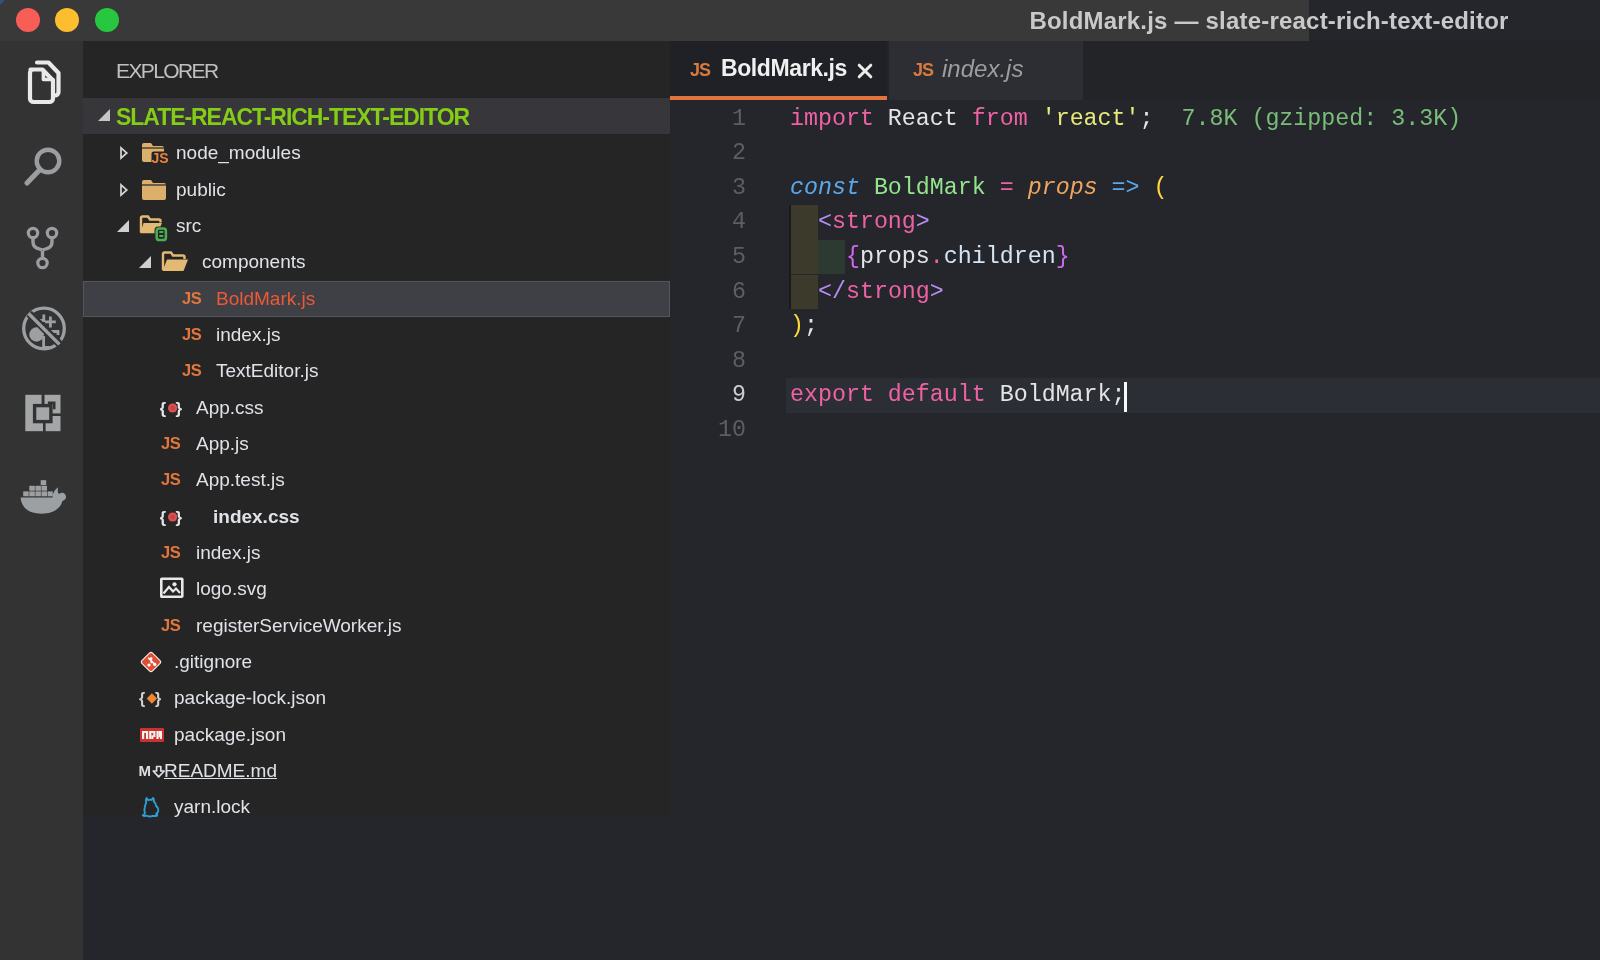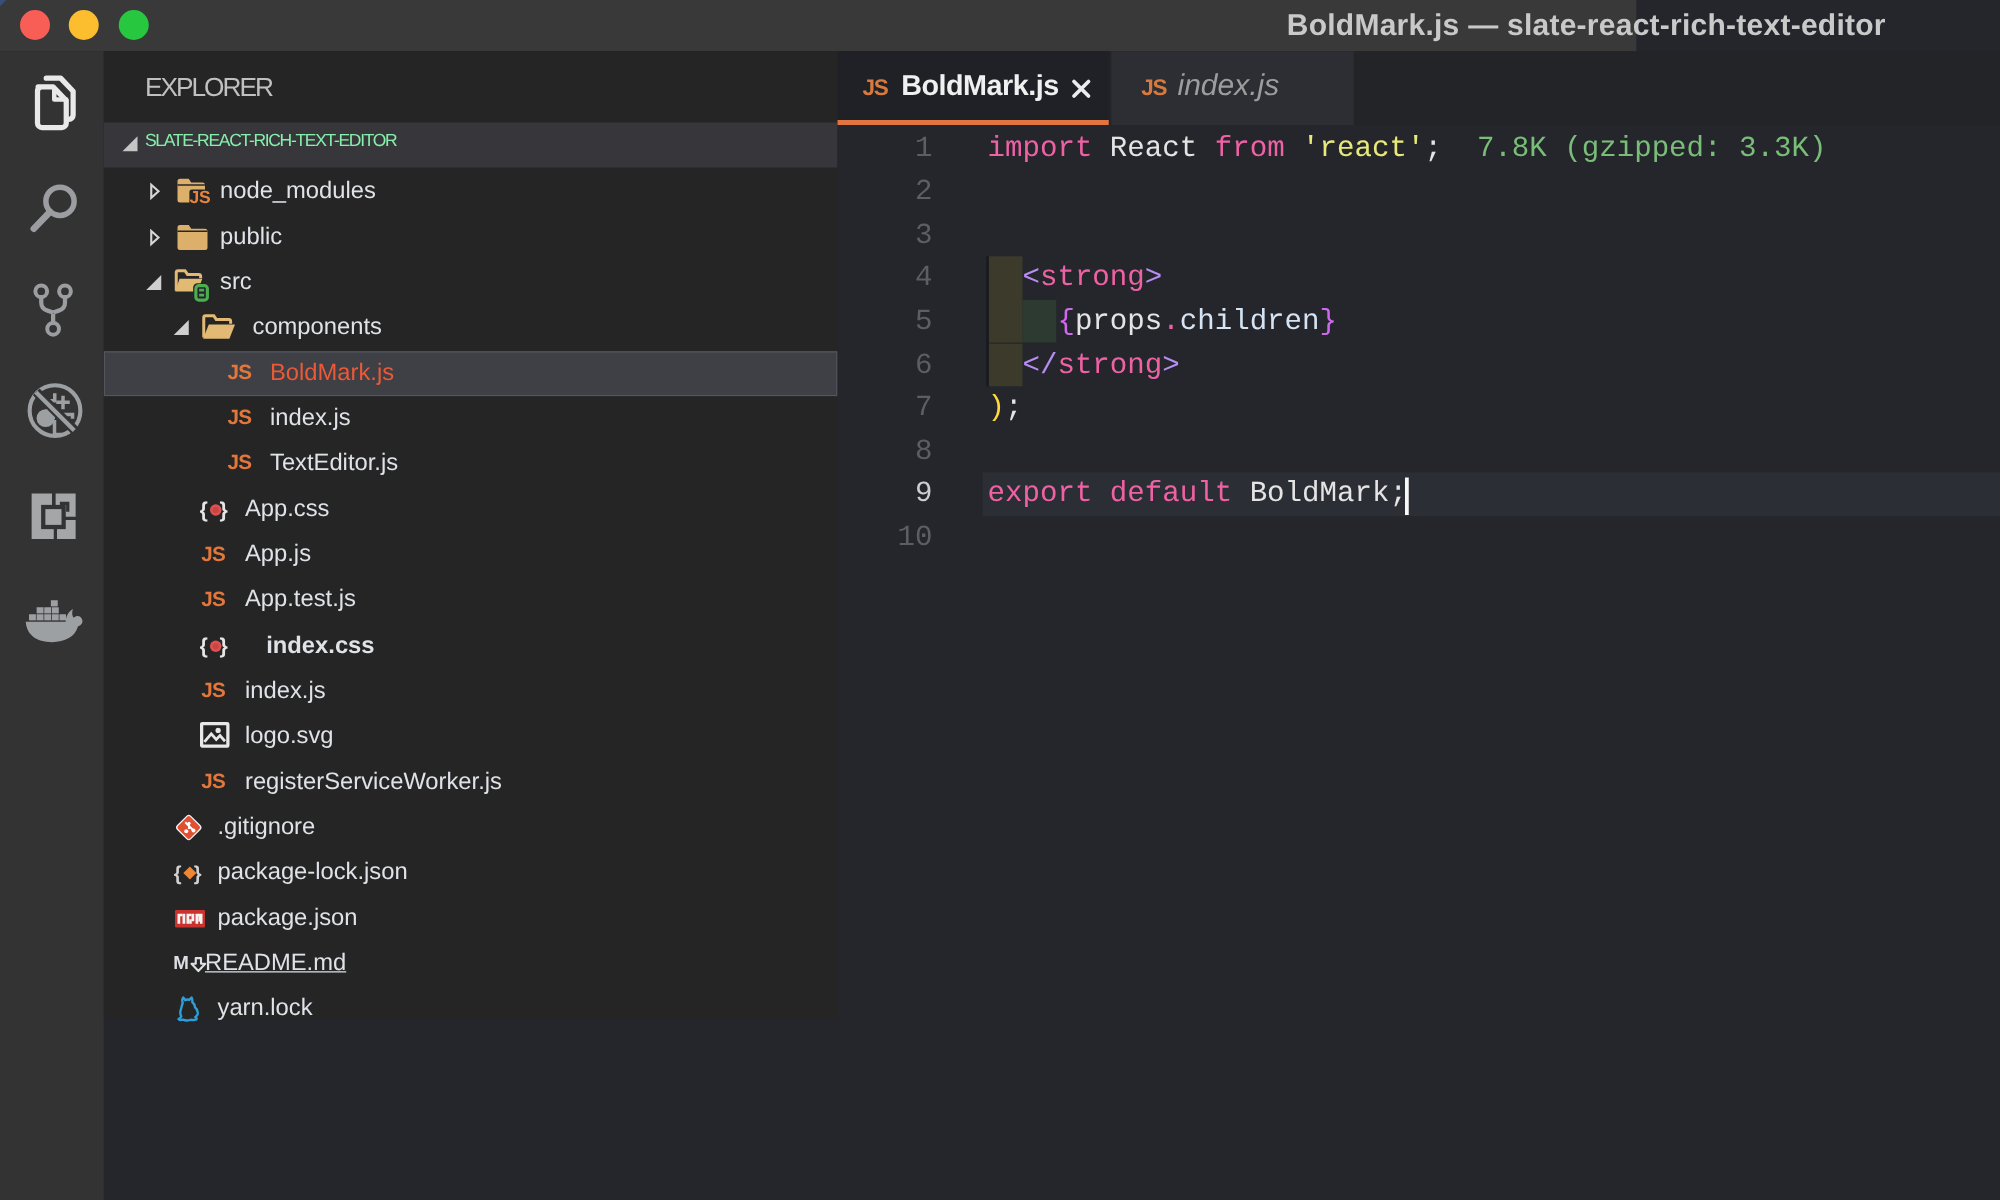--- a/index.html
+++ b/index.html
@@ -9,21 +9,21 @@
 #tl-red { left:16px; background:#f85e56; }
 #tl-yel { left:55px; background:#fcbd2f; }
 #tl-grn { left:95px; background:#27c83f; }
 #titletext { position:absolute; top:7px; left:1029px; width:480px; text-align:center; font-size:24px; font-weight:600; color:#c9c9c9; letter-spacing:0.2px; white-space:nowrap; }
 #corner { position:absolute; left:0; top:0; width:0; height:0; border-left:5px solid #33517c; border-bottom:5px solid transparent; }
 #activitybar { position:absolute; left:0; top:41px; width:83px; height:919px; background:#333334; }
 #sidebar { position:absolute; left:83px; top:41px; width:587px; height:775px; background:#252526; }
 #explorer-label { position:absolute; left:33px; top:18px; font-size:21px; color:#c0c0c0; letter-spacing:-1.6px; }
 #section-header { position:absolute; left:0px; top:57px; width:587px; height:36px; background:#37373b; }
 #section-header .tw { position:absolute; left:13px; top:9px; }
-#section-header .txt { position:absolute; left:33px; top:6px; font-size:14px; font-weight:400; color:#86efac; letter-spacing:-1.05px; }
+#section-header .txt { position:absolute; left:33px; top:6px; font-size:23px; font-weight:700; color:#84cc16; letter-spacing:-1.05px; }
 .row { position:absolute; left:0; width:587px; height:36px; }
 .row.sel { background:#3e4046; box-shadow:inset 0 0 0 1px #54565e; }
 .row .lbl { position:absolute; top:5px; font-size:19px; line-height:26px; color:#dfe2e7; white-space:nowrap; }
 .row.sel .lbl { color:#ec5936; }
 .ico { position:absolute; }
 #tabbar { position:absolute; left:670px; top:41px; width:930px; height:59px; background:#232428; }
 .tab { position:absolute; top:0; height:59px; }
 #tab1 { left:0; width:217px; background:#1f2126; border-bottom:4px solid #e2753f; }
 #tab2 { left:219px; width:194px; background:#2d2e33; }
 .tab .jsico { position:absolute; top:19px; font-size:18px; font-weight:700; color:#d87a3e; letter-spacing:-1px; font-family:"Liberation Sans",sans-serif; }
@@ -322,19 +322,20 @@
   <div class="ln" style="top:34.6px;">2</div>
   <div class="ln" style="top:69.2px;">3</div>
   <div class="ln" style="top:103.8px;">4</div>
   <div class="ln" style="top:138.4px;">5</div>
   <div class="ln" style="top:173.0px;">6</div>
   <div class="ln" style="top:207.6px;">7</div>
   <div class="ln" style="top:242.2px;">8</div>
   <div class="ln cur" style="top:276.8px;">9</div>
   <div class="ln" style="top:311.4px;">10</div>
   <div class="cl" style="top:0.0px;"><span class="pink">import</span><span class="wht"> React </span><span class="pink">from</span><span class="wht"> </span><span class="yel">'react'</span><span class="wht">;  </span><span class="grn">7.8K (gzipped: 3.3K)</span></div>
+  <div class="cl" style="top:69.2px;"><span class="blui">const</span><span class="wht"> </span><span class="fgrn">BoldMark</span><span class="wht"> </span><span class="pink">=</span><span class="wht"> </span><span class="orgi">props</span><span class="wht"> </span><span class="blu">=&gt;</span><span class="wht"> </span><span class="byel">(</span></div>
   <div class="cl" style="top:103.8px;"><span class="wht">  </span><span class="pur">&lt;</span><span class="pink">strong</span><span class="pur">&gt;</span></div>
   <div class="cl" style="top:138.4px;"><span class="wht">    </span><span class="mag">{</span><span class="wht">props</span><span class="pink">.</span><span class="chld">children</span><span class="mag">}</span></div>
   <div class="cl" style="top:173.0px;"><span class="wht">  </span><span class="pur">&lt;/</span><span class="pink">strong</span><span class="pur">&gt;</span></div>
   <div class="cl" style="top:207.6px;"><span class="byel">)</span><span class="wht">;</span></div>
   <div class="cl" style="top:276.8px;"><span class="pink">export default</span><span class="wht"> BoldMark;</span></div>
   <div id="cursor"></div>
 </div>
 
 </body></html>

